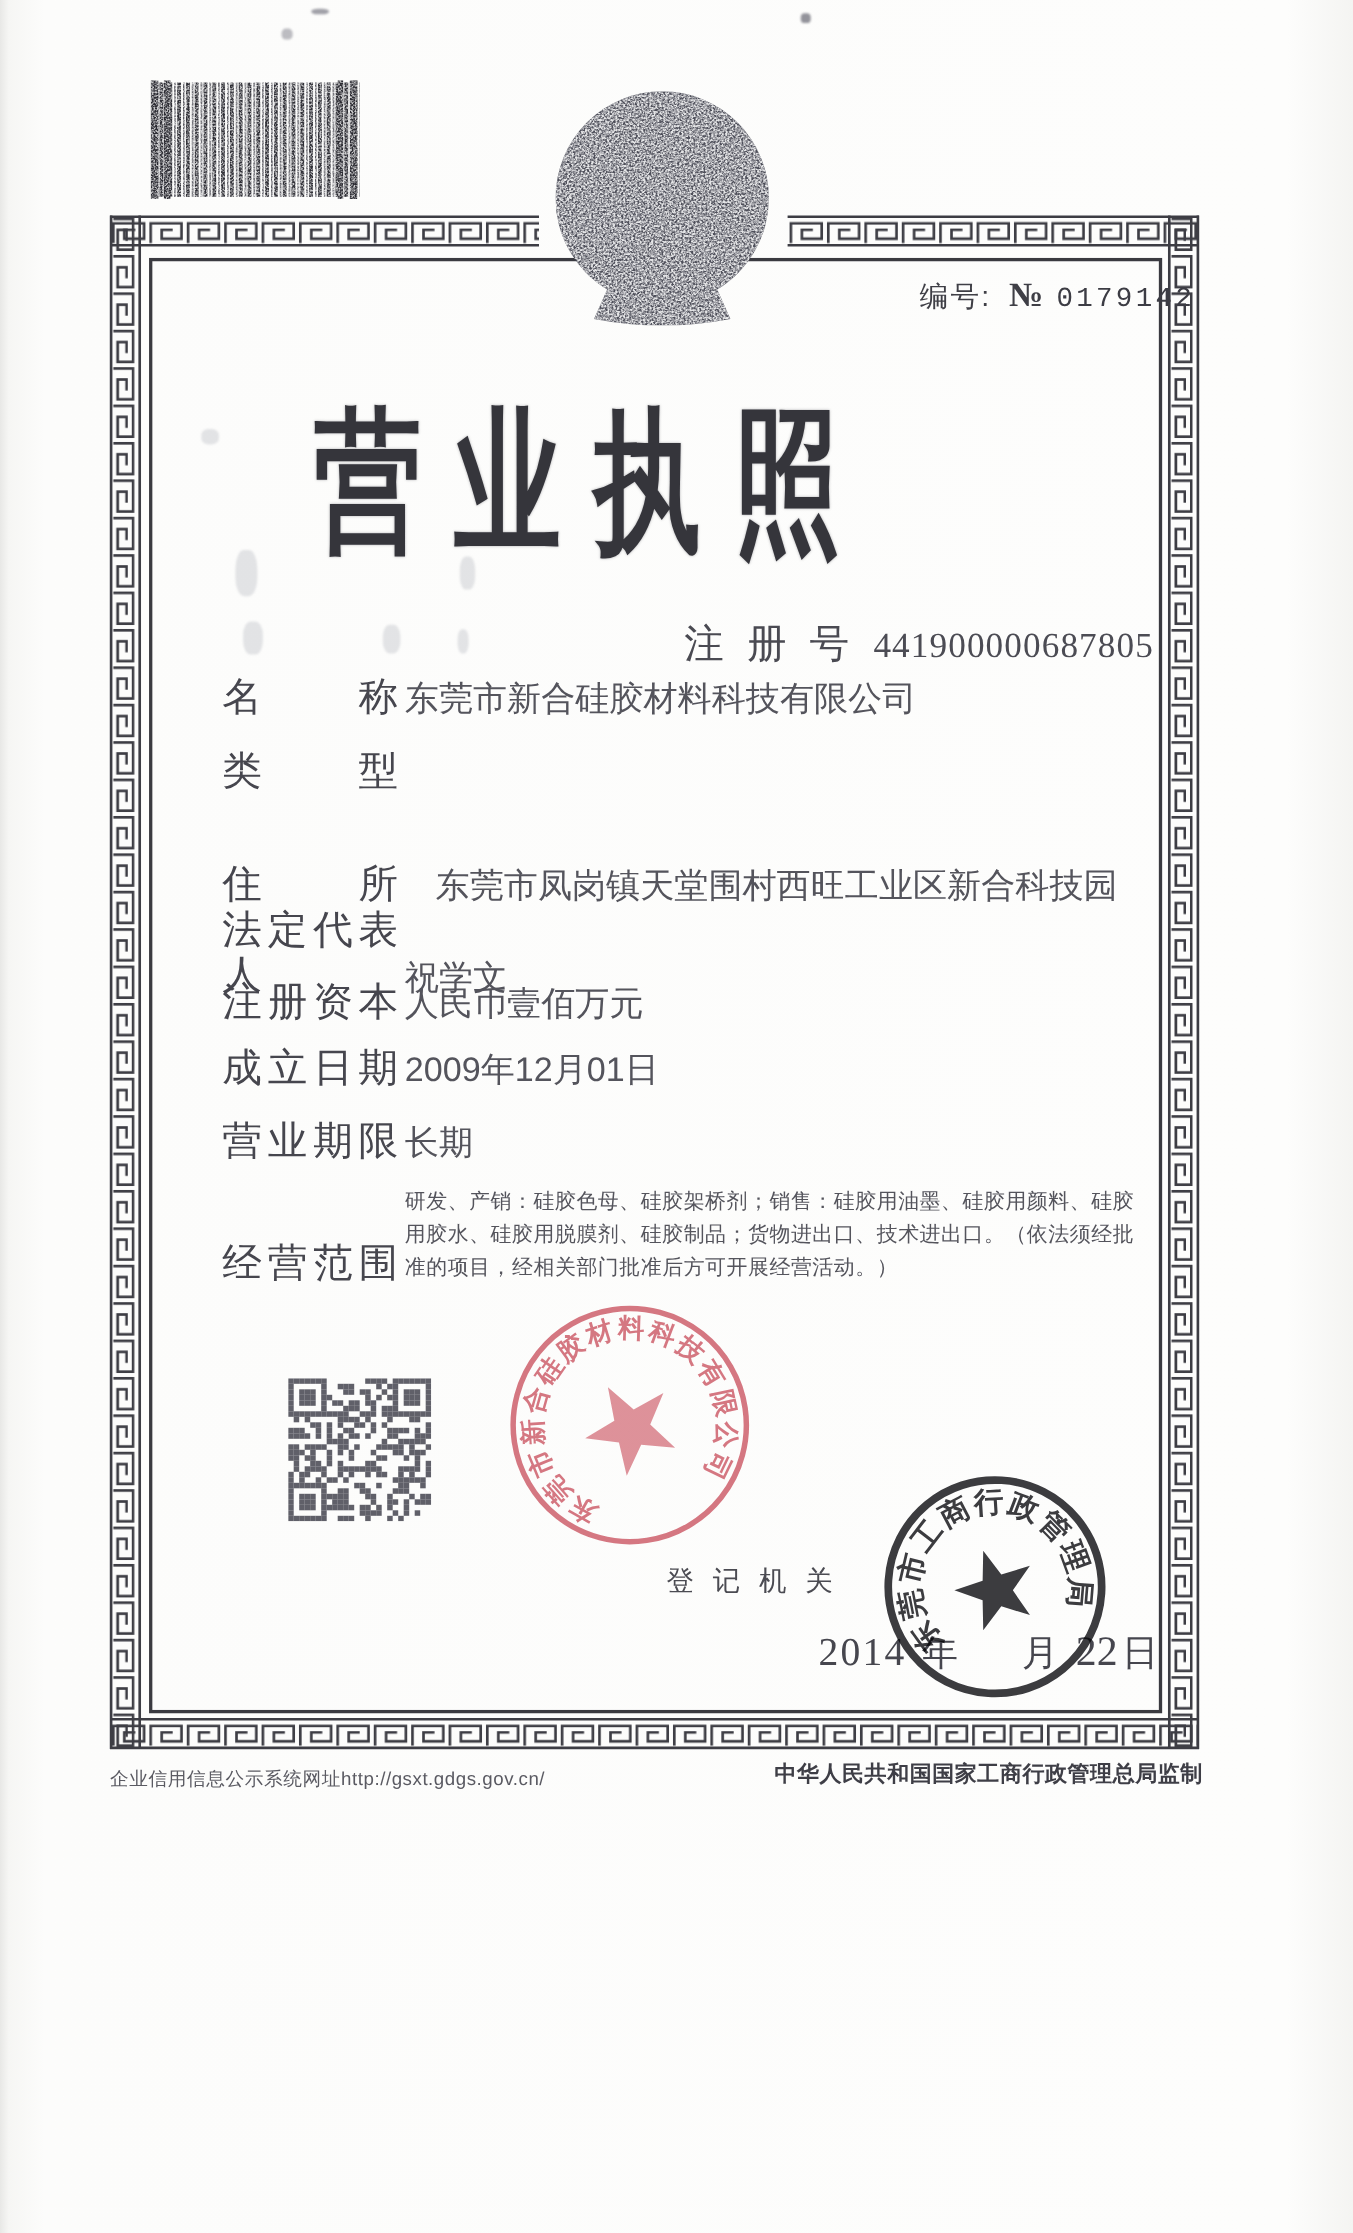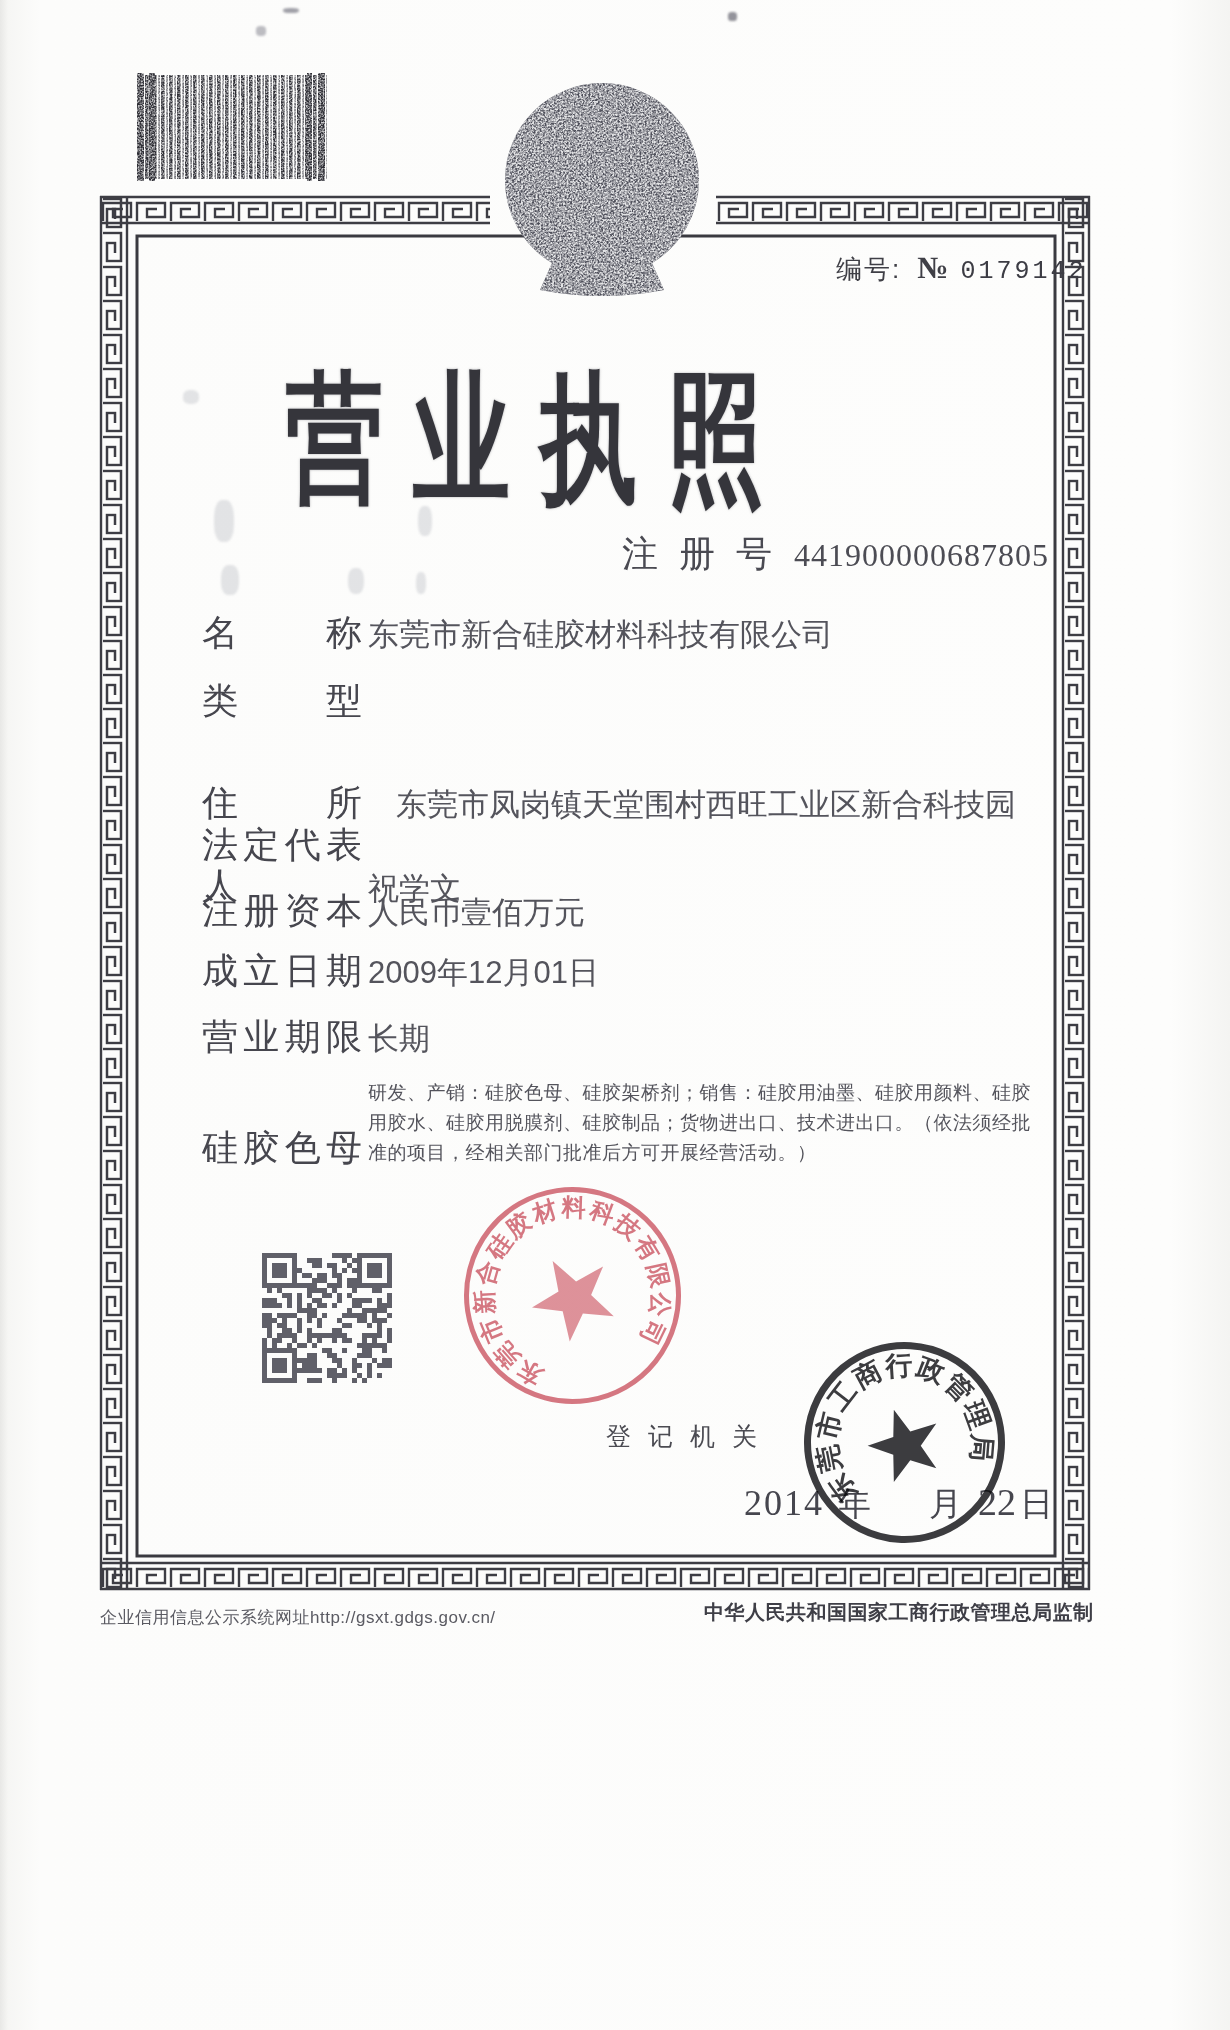--- a/index.html
+++ b/index.html
@@ -15,21 +15,21 @@
   
   .serial{top:250px;left:836px;font-size:26px;color:#3f3f46;letter-spacing:2px;display:flex;align-items:baseline;}
   .serial .numero{font-family:"Liberation Serif",serif;font-weight:bold;font-size:31px;margin:0 10px 0 16px;}
   .serial .num{font-family:"Liberation Mono",monospace;font-size:25px;letter-spacing:3px;color:#3c3c44;}
   
   .title{top:346px;left:286px;font-size:97px;font-weight:800;letter-spacing:30px;color:#35353b;
          transform:scaleY(1.45);transform-origin:left top;white-space:nowrap;
          text-shadow:0 0 2px rgba(70,70,80,.45);}
   
   .regno{top:530px;left:622px;display:flex;align-items:baseline;}
-  .regno .rlabel{width:150px;font-size:36px;color:#4a4a52;text-align:justify;text-align-last:justify;}
+  .regno .rlabel{width:150px;font-size:36px;color:#4a4a52;text-align:justify;text-align-last:justify;margin-top:31px;}
   .regno .rvalue{margin-left:22px;font-family:"Liberation Serif",serif;font-size:32px;letter-spacing:1px;color:#4c4c54;}
   
   .frow{position:absolute;left:202px;display:flex;align-items:flex-end;}
   .flabel{width:160px;font-size:36px;font-weight:500;color:#46464e;text-align:justify;text-align-last:justify;flex:none;line-height:1.15;}
   .fvalue{margin-left:8px;padding-left:0;font-size:31px;color:#54545c;line-height:1.2;padding-top:4px;white-space:nowrap;}
   .fvalue.small{font-size:19px;line-height:30px;width:668px;white-space:normal;padding-top:2px;letter-spacing:0.5px;}
   .frow .fvalue{margin-left:6px;}
   
   .registrar{top:1420px;left:606px;font-size:25px;letter-spacing:17px;color:#4b4b52;font-weight:500;}
   .issuedate{top:1480px;left:744px;font-size:33px;color:#46464e;display:flex;align-items:baseline;}
@@ -164,21 +164,21 @@
   </div>
   <div class="frow" style="top:950px;">
     <span class="flabel">成立日期</span>
     <span class="fvalue">2009年12月01日</span>
   </div>
   <div class="frow" style="top:1016px;">
     <span class="flabel">营业期限</span>
     <span class="fvalue">长期</span>
   </div>
   <div class="frow" style="top:1076px;">
-    <span class="flabel">硅胶色母</span>
+    <span class="flabel">经营范围</span>
     <span class="fvalue small">研发、产销：硅胶色母、硅胶架桥剂；销售：硅胶用油墨、硅胶用颜料、硅胶用胶水、硅胶用脱膜剂、硅胶制品；货物进出口、技术进出口。（依法须经批准的项目，经相关部门批准后方可开展经营活动。）</span>
   </div>
 
   <svg class="abs" id="qr" style="top:1253px;left:262px;" width="130" height="130" viewBox="0 0 130 130">
       <rect x="0" y="0" width="5" height="5" fill="#4a4a54" opacity="0.88"></rect>
       <rect x="5" y="0" width="5" height="5" fill="#4a4a54" opacity="0.88"></rect>
       <rect x="10" y="0" width="5" height="5" fill="#4a4a54" opacity="0.88"></rect>
       <rect x="15" y="0" width="5" height="5" fill="#4a4a54" opacity="0.88"></rect>
       <rect x="20" y="0" width="5" height="5" fill="#4a4a54" opacity="0.88"></rect>
       <rect x="25" y="0" width="5" height="5" fill="#4a4a54" opacity="0.88"></rect>

